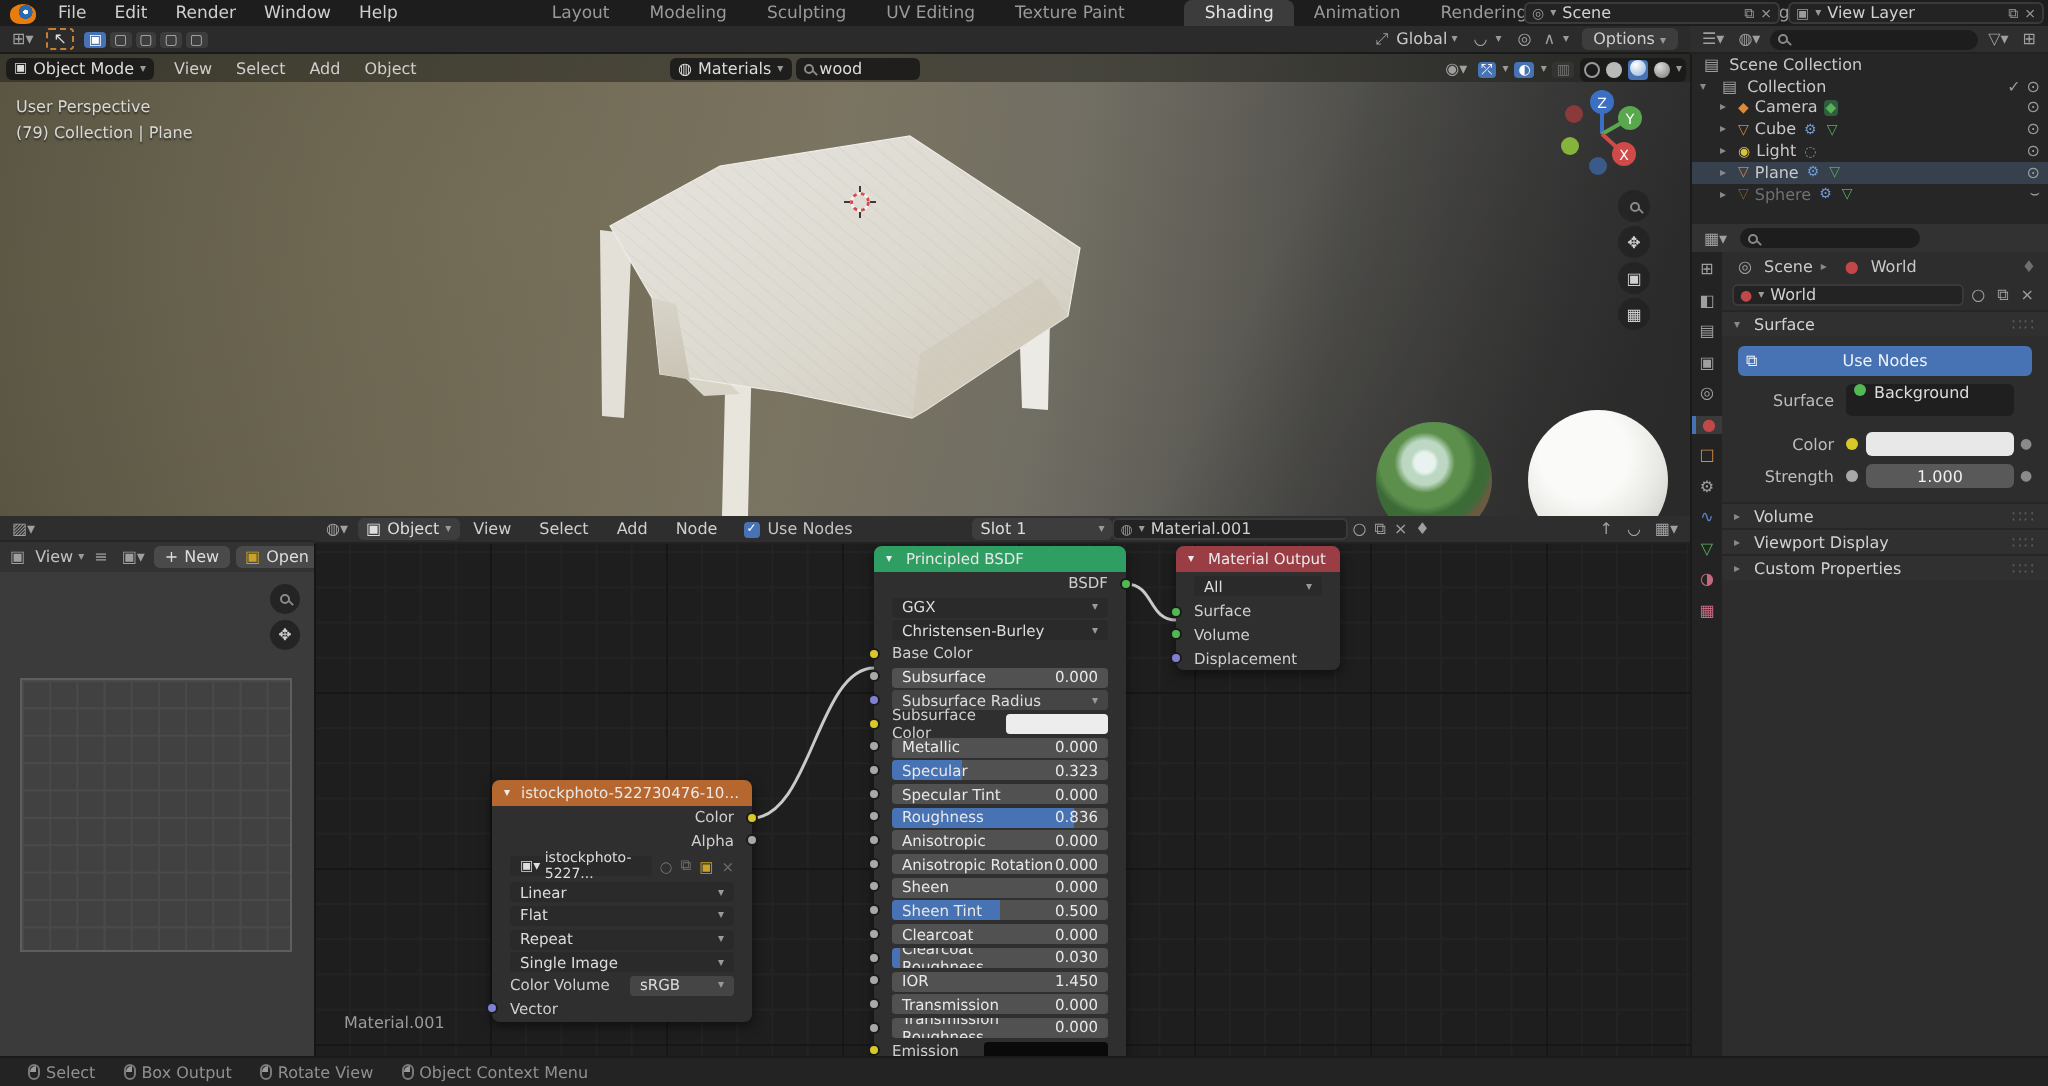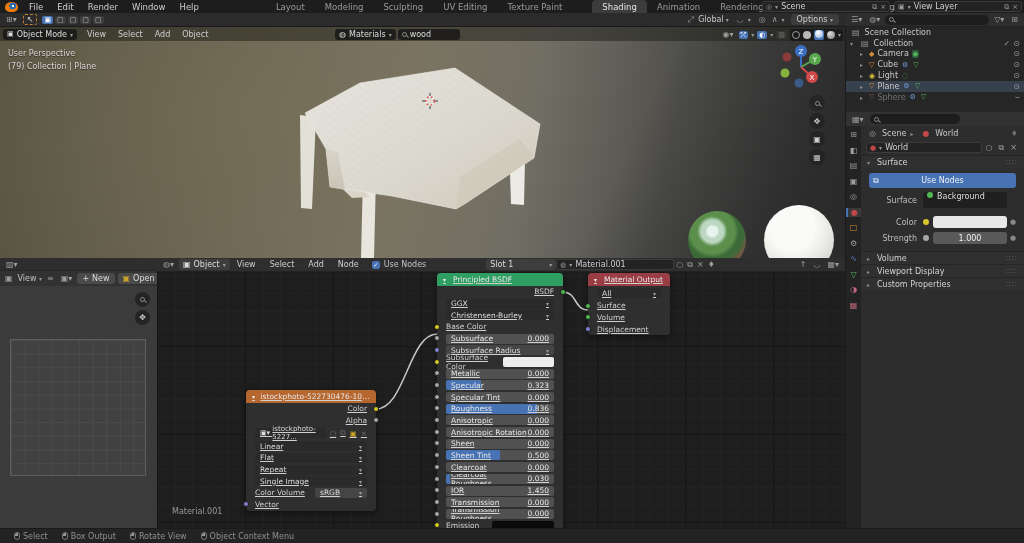--- a/index.html
+++ b/index.html
@@ -132,21 +132,21 @@
   #se-header { position:absolute; left:0; top:0; width:100%; height:14px; background:#2e2e2e;
     display:flex; align-items:center; font-size:8px; z-index:5; border-bottom:1px solid #222; }
   .se-menus { display:flex; }
   .checkbox { width:8px; height:8px; background:#4772b3; border-radius:2px; color:#fff; font-size:6px;
     display:flex; align-items:center; justify-content:center; }
   #se-right { margin-left:auto; display:flex; align-items:center; gap:3px; padding-right:4px; }
   #se-corner-label { position:absolute; left:15px; bottom:12px; color:#9a9a9a; font-size:8px; }
 
   
   .node { position:absolute; background:#2f2f2f; border-radius:4px; font-size:7.5px; color:#cfcfcf;
-    box-shadow:0 2px 6px rgba(0,0,0,.5); z-index:3;text-decoration:underline; }
+    box-shadow:0 2px 6px rgba(0,0,0,.5); z-index:3; }
   .node-hdr { height:13px; border-radius:4px 4px 0 0; display:flex; align-items:center; gap:4px;
     padding:0 6px; color:#e8e8e8; white-space:nowrap; overflow:hidden; }
   .nrow { position:relative; height:11.7px; display:flex; align-items:center; padding:0 9px; gap:4px; }
   .nrow .flexlbl { flex:1; }
   .sock { position:absolute; width:6px; height:6px; border-radius:50%; border:1px solid #1a1a1a; top:2.5px; }
   .sock.in { left:-3px; } .sock.out { right:-3px; }
   .nslider { flex:1; position:relative; background:#515151; border-radius:2px; height:10px;
     display:flex; align-items:center; overflow:hidden; }
   .nslider .fill { position:absolute; left:0; top:0; bottom:0; background:#4772b3; }
   .nslider .nl { position:relative; flex:1; padding-left:5px; z-index:1; color:#e8e8e8; }

